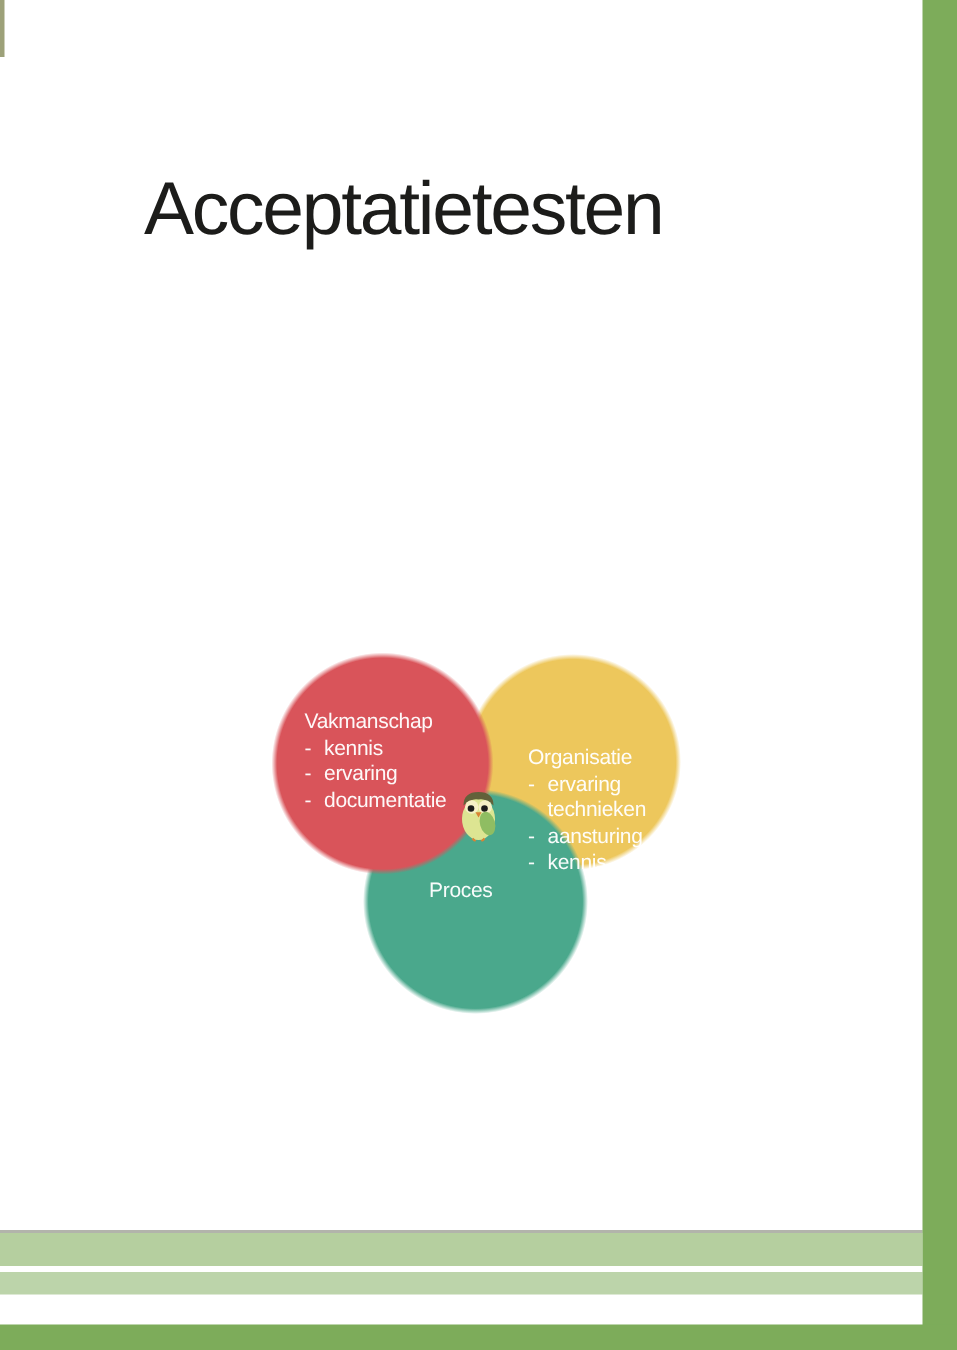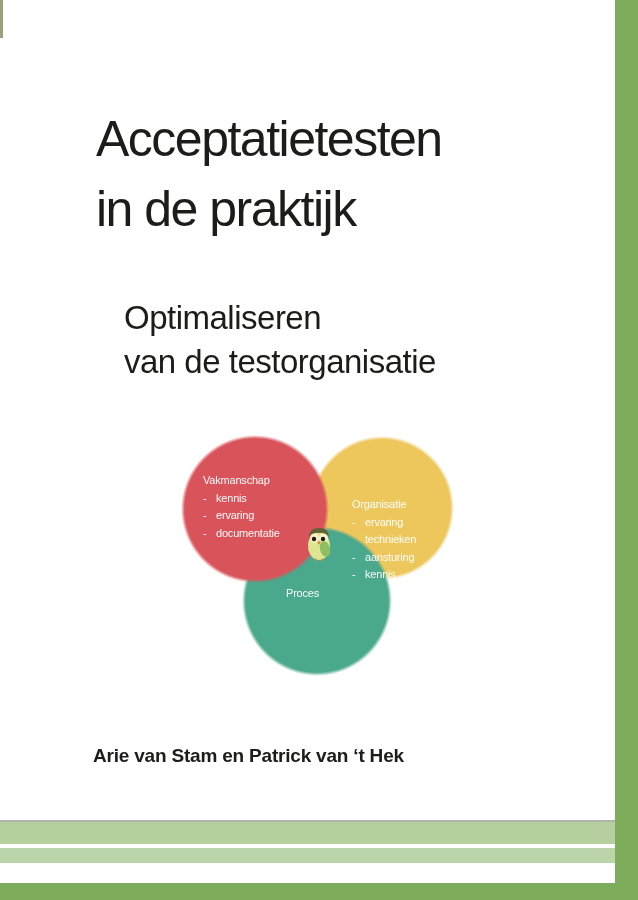--- a/index.html
+++ b/index.html
@@ -24,21 +24,21 @@
   .subtitle .line{display:block;}
   .author{position:absolute;left:93px;top:745px;font-size:19px;font-weight:700;letter-spacing:-0.2px;color:#1c1c1a;}
 
   
   .circle{position:absolute;border-radius:50%;
           background:radial-gradient(closest-side,var(--c) 95%,rgba(255,255,255,0) 100%);}
   .circle.red{left:181px;top:435px;width:148px;height:148px;z-index:3;}
   .circle.yellow{left:310px;top:436px;width:144px;height:144px;z-index:1;}
   .circle.green{left:242px;top:526px;width:150px;height:150px;z-index:2;}
 
-  .vtext{position:absolute;z-index:10;color:rgba(255,255,255,0.96);font-size:11px;
+  .vtext{position:absolute;z-index:10;color:rgba(255,255,255,0.96);font-size:14px;
          line-height:17.5px;letter-spacing:-0.2px;}
   .vtext .vtitle{display:block;}
   .vtext ul{margin:0;padding:0;list-style:none;}
   .vtext li{display:flex;align-items:center;}
   .vtext li::before{content:"-";flex:0 0 13px;width:13px;}
   .vtext li.cont::before{content:"";}
   .vtext.t-red{left:203px;top:472px;}
   .vtext.t-yellow{left:352px;top:472px;margin-top:24px;}
   .vtext.t-green{left:286px;top:585px;}
 
@@ -47,27 +47,22 @@
 </head>
 <body>
 
 <div class="page">
 
   <div class="corner-strip" style="--c: #9da179;"></div>
   <div class="right-strip" style="--c: #7dac5a;"></div>
 
   <h1 class="title">
     <span class="line">Acceptatietesten</span>
-    <span class="line">in de praktijk</span>
   </h1>
 
-  <h2 class="subtitle">
-    <span class="line">Optimaliseren</span>
-    <span class="line">van de testorganisatie</span>
-  </h2>
 
   <div class="circle yellow" style="--c: #edc75c;"></div>
   <div class="circle green" style="--c: #4aa88c;"></div>
   <div class="circle red" style="--c: #d9545a;"></div>
 
   <div class="vtext t-red">
     <span class="vtitle">Vakmanschap</span>
     <ul>
       <li>
           <span>kennis</span>
@@ -108,18 +103,17 @@
     <path d="M3 12 Q3 3 13 3 Q23 3 23 12 Q18 7 13 8 Q8 7 3 12 Z" fill="#63613a"></path>
     <circle cx="8.5" cy="13" r="4.5" fill="#f6f1c6"></circle>
     <circle cx="17.5" cy="13" r="4.5" fill="#f6f1c6"></circle>
     <circle cx="8" cy="14" r="2.2" fill="#1d1d1b"></circle>
     <circle cx="17" cy="14" r="2.2" fill="#1d1d1b"></circle>
     <path d="M11 16.5 L15 16.5 L13 20 Z" fill="#d98433"></path>
     <ellipse cx="19" cy="24" rx="5" ry="8" fill="#8fbd62" transform="rotate(-15 19 24)"></ellipse>
     <path d="M9 34 L11 36 M15 36 L17 34" stroke="#d98433" stroke-width="1.5" fill="none"></path>
   </svg>
 
-  <div class="author">Arie van Stam en Patrick van ‘t Hek</div>
 
   <div class="band band1" style="--c: #b5cf9f;"></div>
   <div class="band band2" style="--c: #bcd4aa;"></div>
   <div class="bottom-bar" style="--c: #7dac5a;"></div>
 </div>
 
 </body></html>

